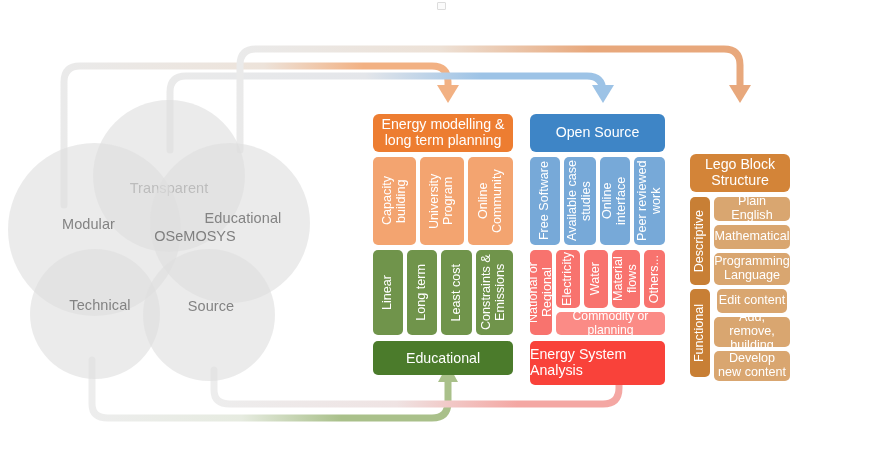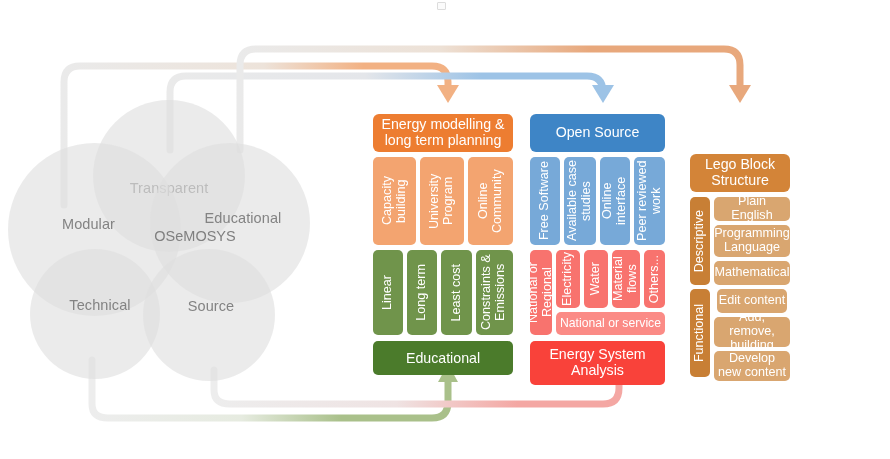--- a/index.html
+++ b/index.html
@@ -93,21 +93,21 @@
                  font-size: 14.2px; }
 
   
   #col-b { left: 530px; top: 114px; width: 135px; }
   #col-b .hdr { background: #3E85C6; height: 38px; }
   .blue-cell { background: #77A9D8; }
   .red-cell  { background: #F8736E; }
   .pink-cell { background: #FB8B86; }
   #col-b .foot { background: #F9423A; height: 44px; border-radius: 5px;
                  display:flex; align-items:center; justify-content:center;
-                 text-align:center; line-height:1.12; font-size: 14.2px; }
+                 text-align:left; line-height:1.12; font-size: 14.2px; }
 
   
   #col-c { left: 690px; top: 114px; width: 100px; margin-top: 40px; }
   #col-c .hdr { background: #D38438; height: 38px; }
   .lego-side { background: #C87F35; border-radius: 5px; width: 20px; }
   .lego-cell { background: #D9A670; border-radius: 5px; }
 
   .stack { display: flex; flex-direction: column; gap: 4px; }
 
   
@@ -264,38 +264,38 @@
           <div class="cell red-cell" style="width:25px;height:58px;">
             <span class="vert">Water</span>
           </div>
           <div class="cell red-cell" style="width:29px;height:58px;">
             <span class="vert">Material flows</span>
           </div>
           <div class="cell red-cell" style="width:22px;height:58px;">
             <span class="vert">Others...</span>
           </div>
         </div>
-        <div class="cell pink-cell" style="width:109px;height:23px;font-size:12.2px;">National or service</div>
+        <div class="cell pink-cell" style="width:109px;height:23px;font-size:12.2px;">Commodity or planning</div>
       </div>
     </div>
 
     <div class="foot" style="margin-top:6px;">Energy System Analysis</div>
   </div>
 
   <div class="column" id="col-c">
     <div class="hdr">Lego Block Structure</div>
 
     <div class="row" style="margin-top:5px;">
       <div class="lego-side cell" style="height:88px;">
         <span class="vert">Descriptive</span>
       </div>
       <div class="stack" style="width:76px;">
         <div class="cell lego-cell" style="height:24px;">Plain English</div>
+        <div class="cell lego-cell" style="height:24px;">Mathematical</div>
         <div class="cell lego-cell" style="height:32px;">Programming Language</div>
-        <div class="cell lego-cell" style="height:24px;">Mathematical</div>
       </div>
     </div>
 
     <div class="row" style="margin-top:4px;">
       <div class="lego-side cell" style="height:88px;">
         <span class="vert">Functional</span>
       </div>
       <div class="stack" style="width:76px;align-items:center;">
         <div class="cell lego-cell" style="height:24px;">Edit content</div>
         <div class="cell lego-cell" style="height:30px;">Add, remove, building</div>

